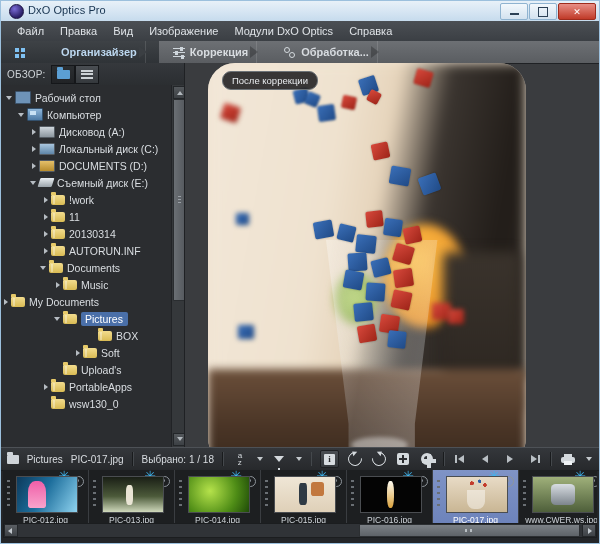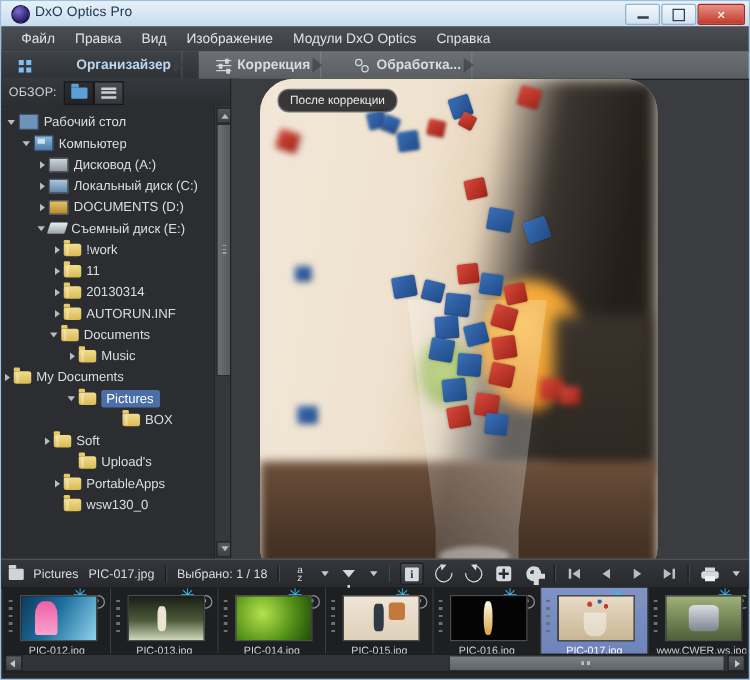--- a/index.html
+++ b/index.html
@@ -502,21 +502,21 @@
       </div>
       <div class="node sel" style="padding-left:52px">
         <span class="arw d"></span>
         <span class="ic folder"></span>
         <span class="lbl">Pictures</span>
       </div>
       <div class="node" style="padding-left:97px">
         <span class="ic folder"></span>
         <span class="lbl">BOX</span>
       </div>
-      <div class="node" style="padding-left:32px">
+      <div class="node" style="padding-left:72px">
         <span class="arw r"></span>
         <span class="ic folder"></span>
         <span class="lbl">Soft</span>
       </div>
       <div class="node" style="padding-left:62px">
         <span class="ic folder"></span>
         <span class="lbl">Upload's</span>
       </div>
       <div class="node" style="padding-left:40px">
         <span class="arw r"></span>

